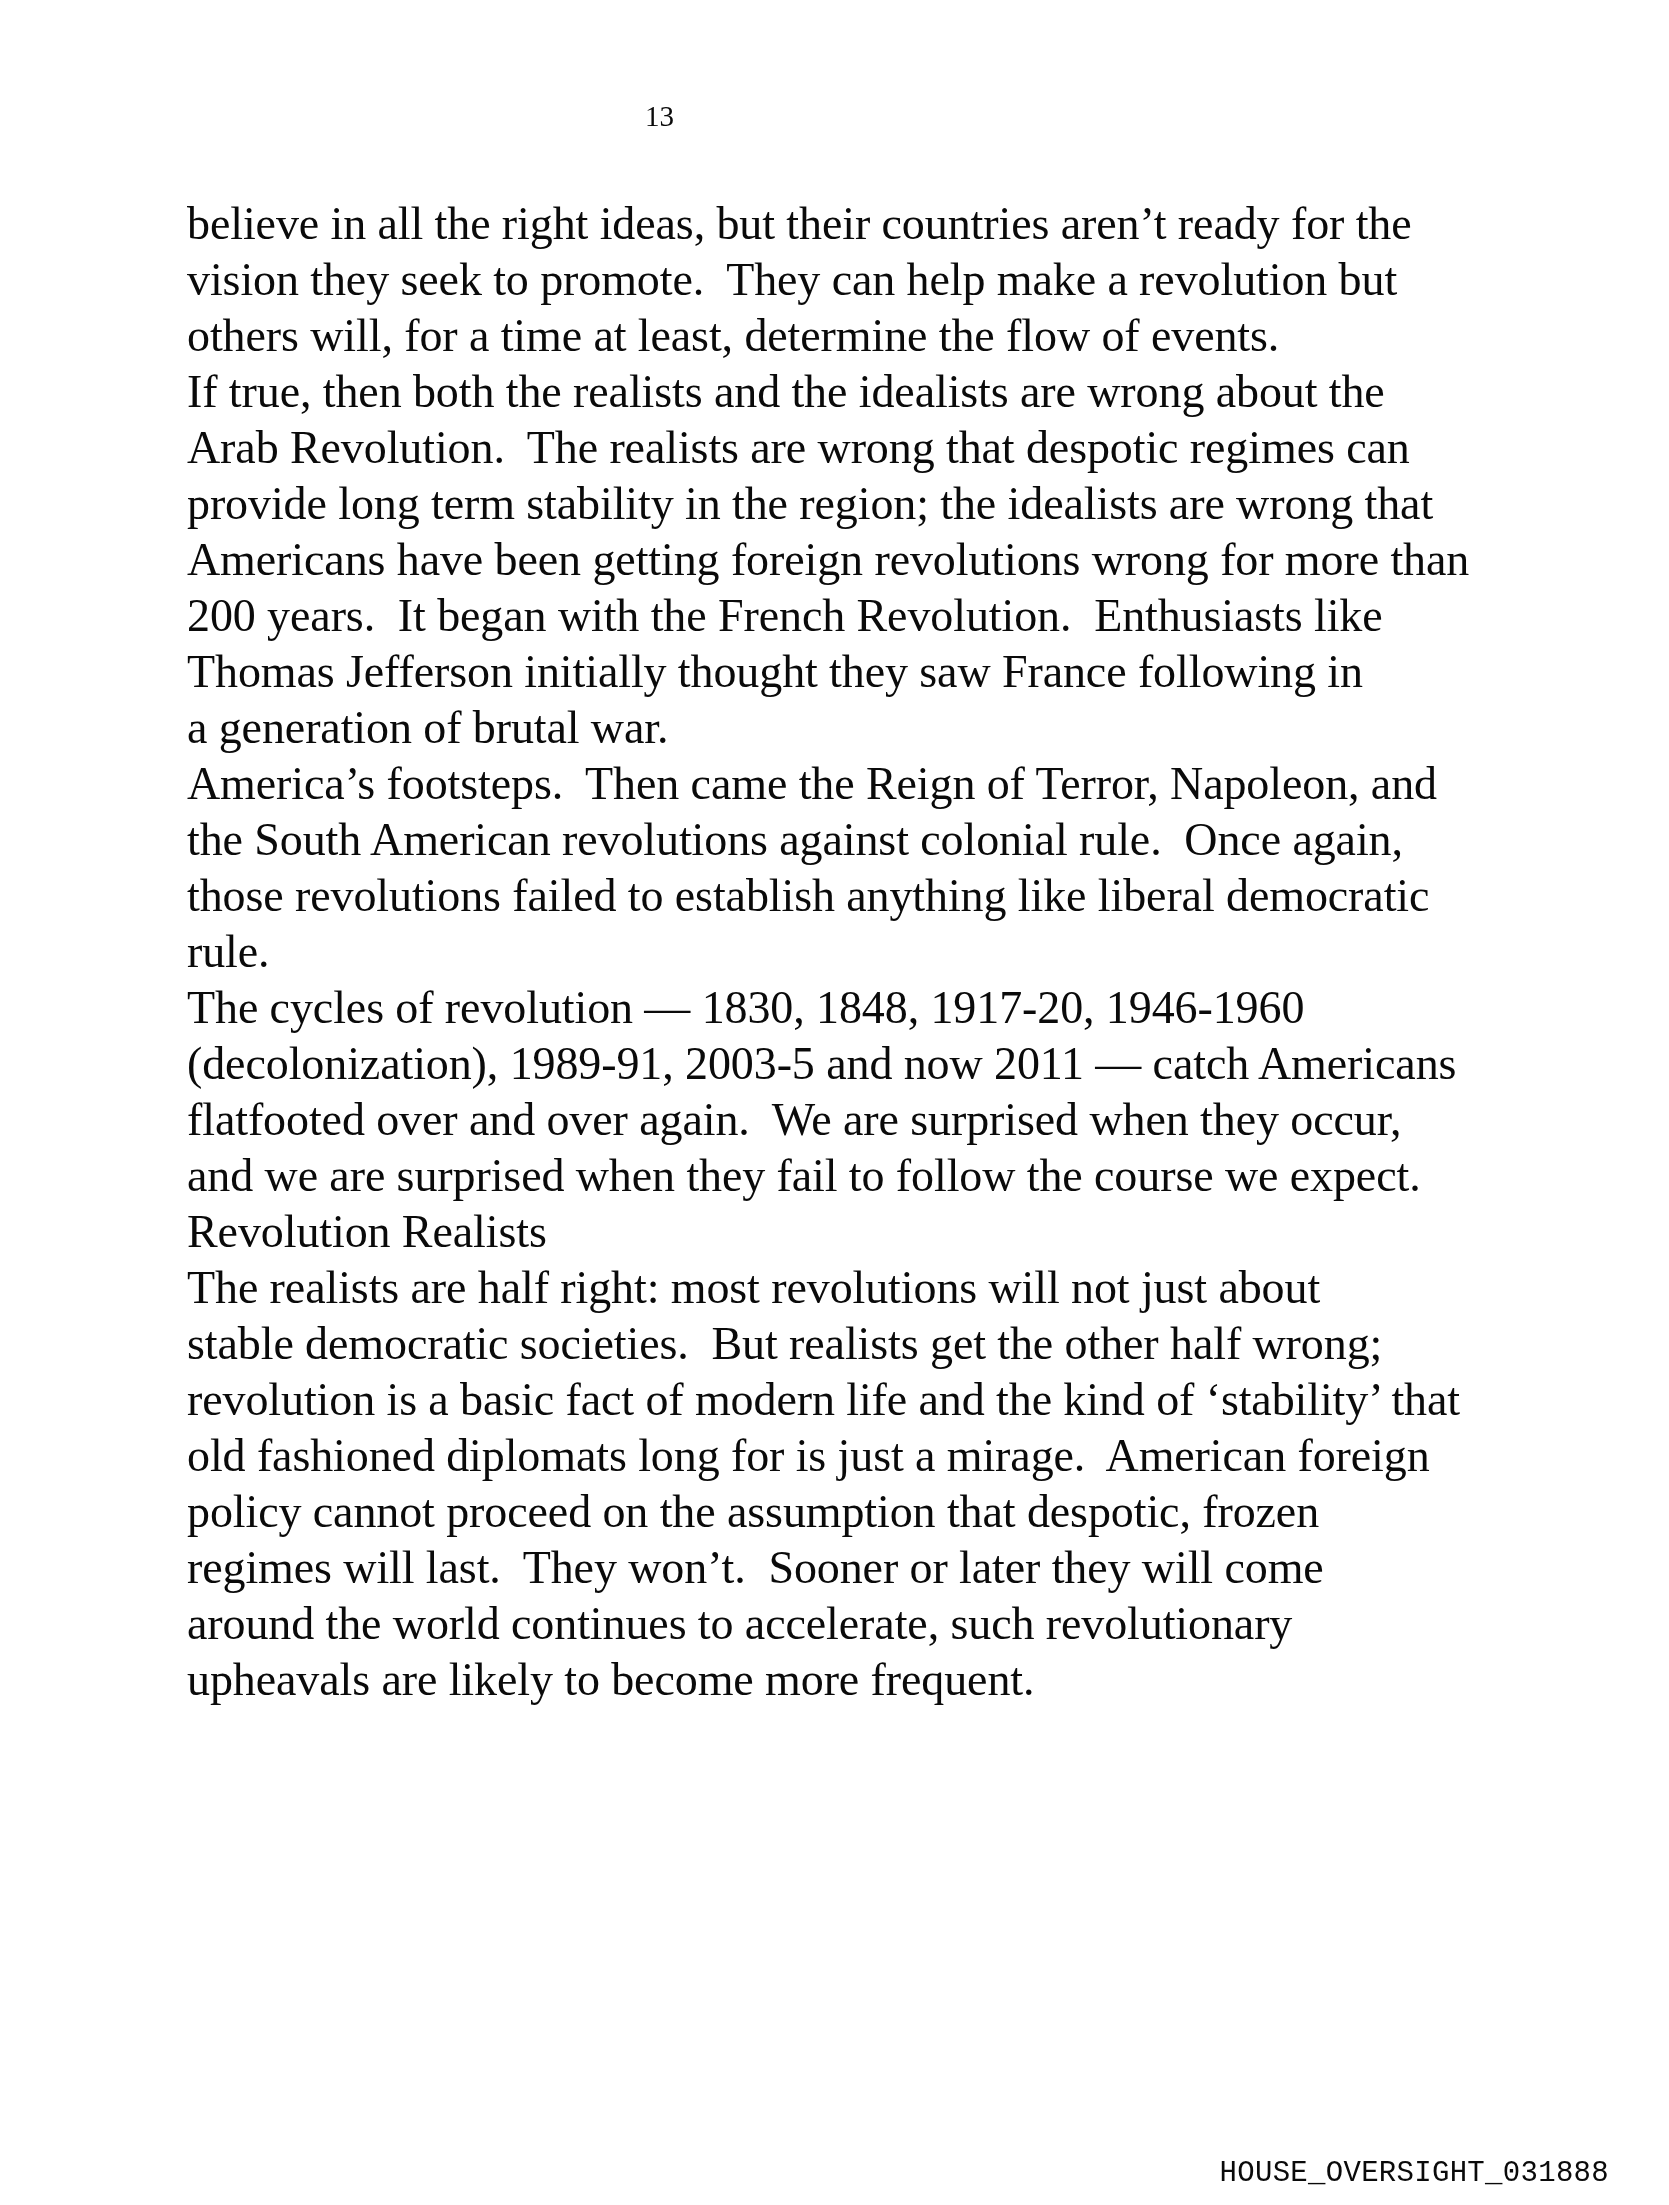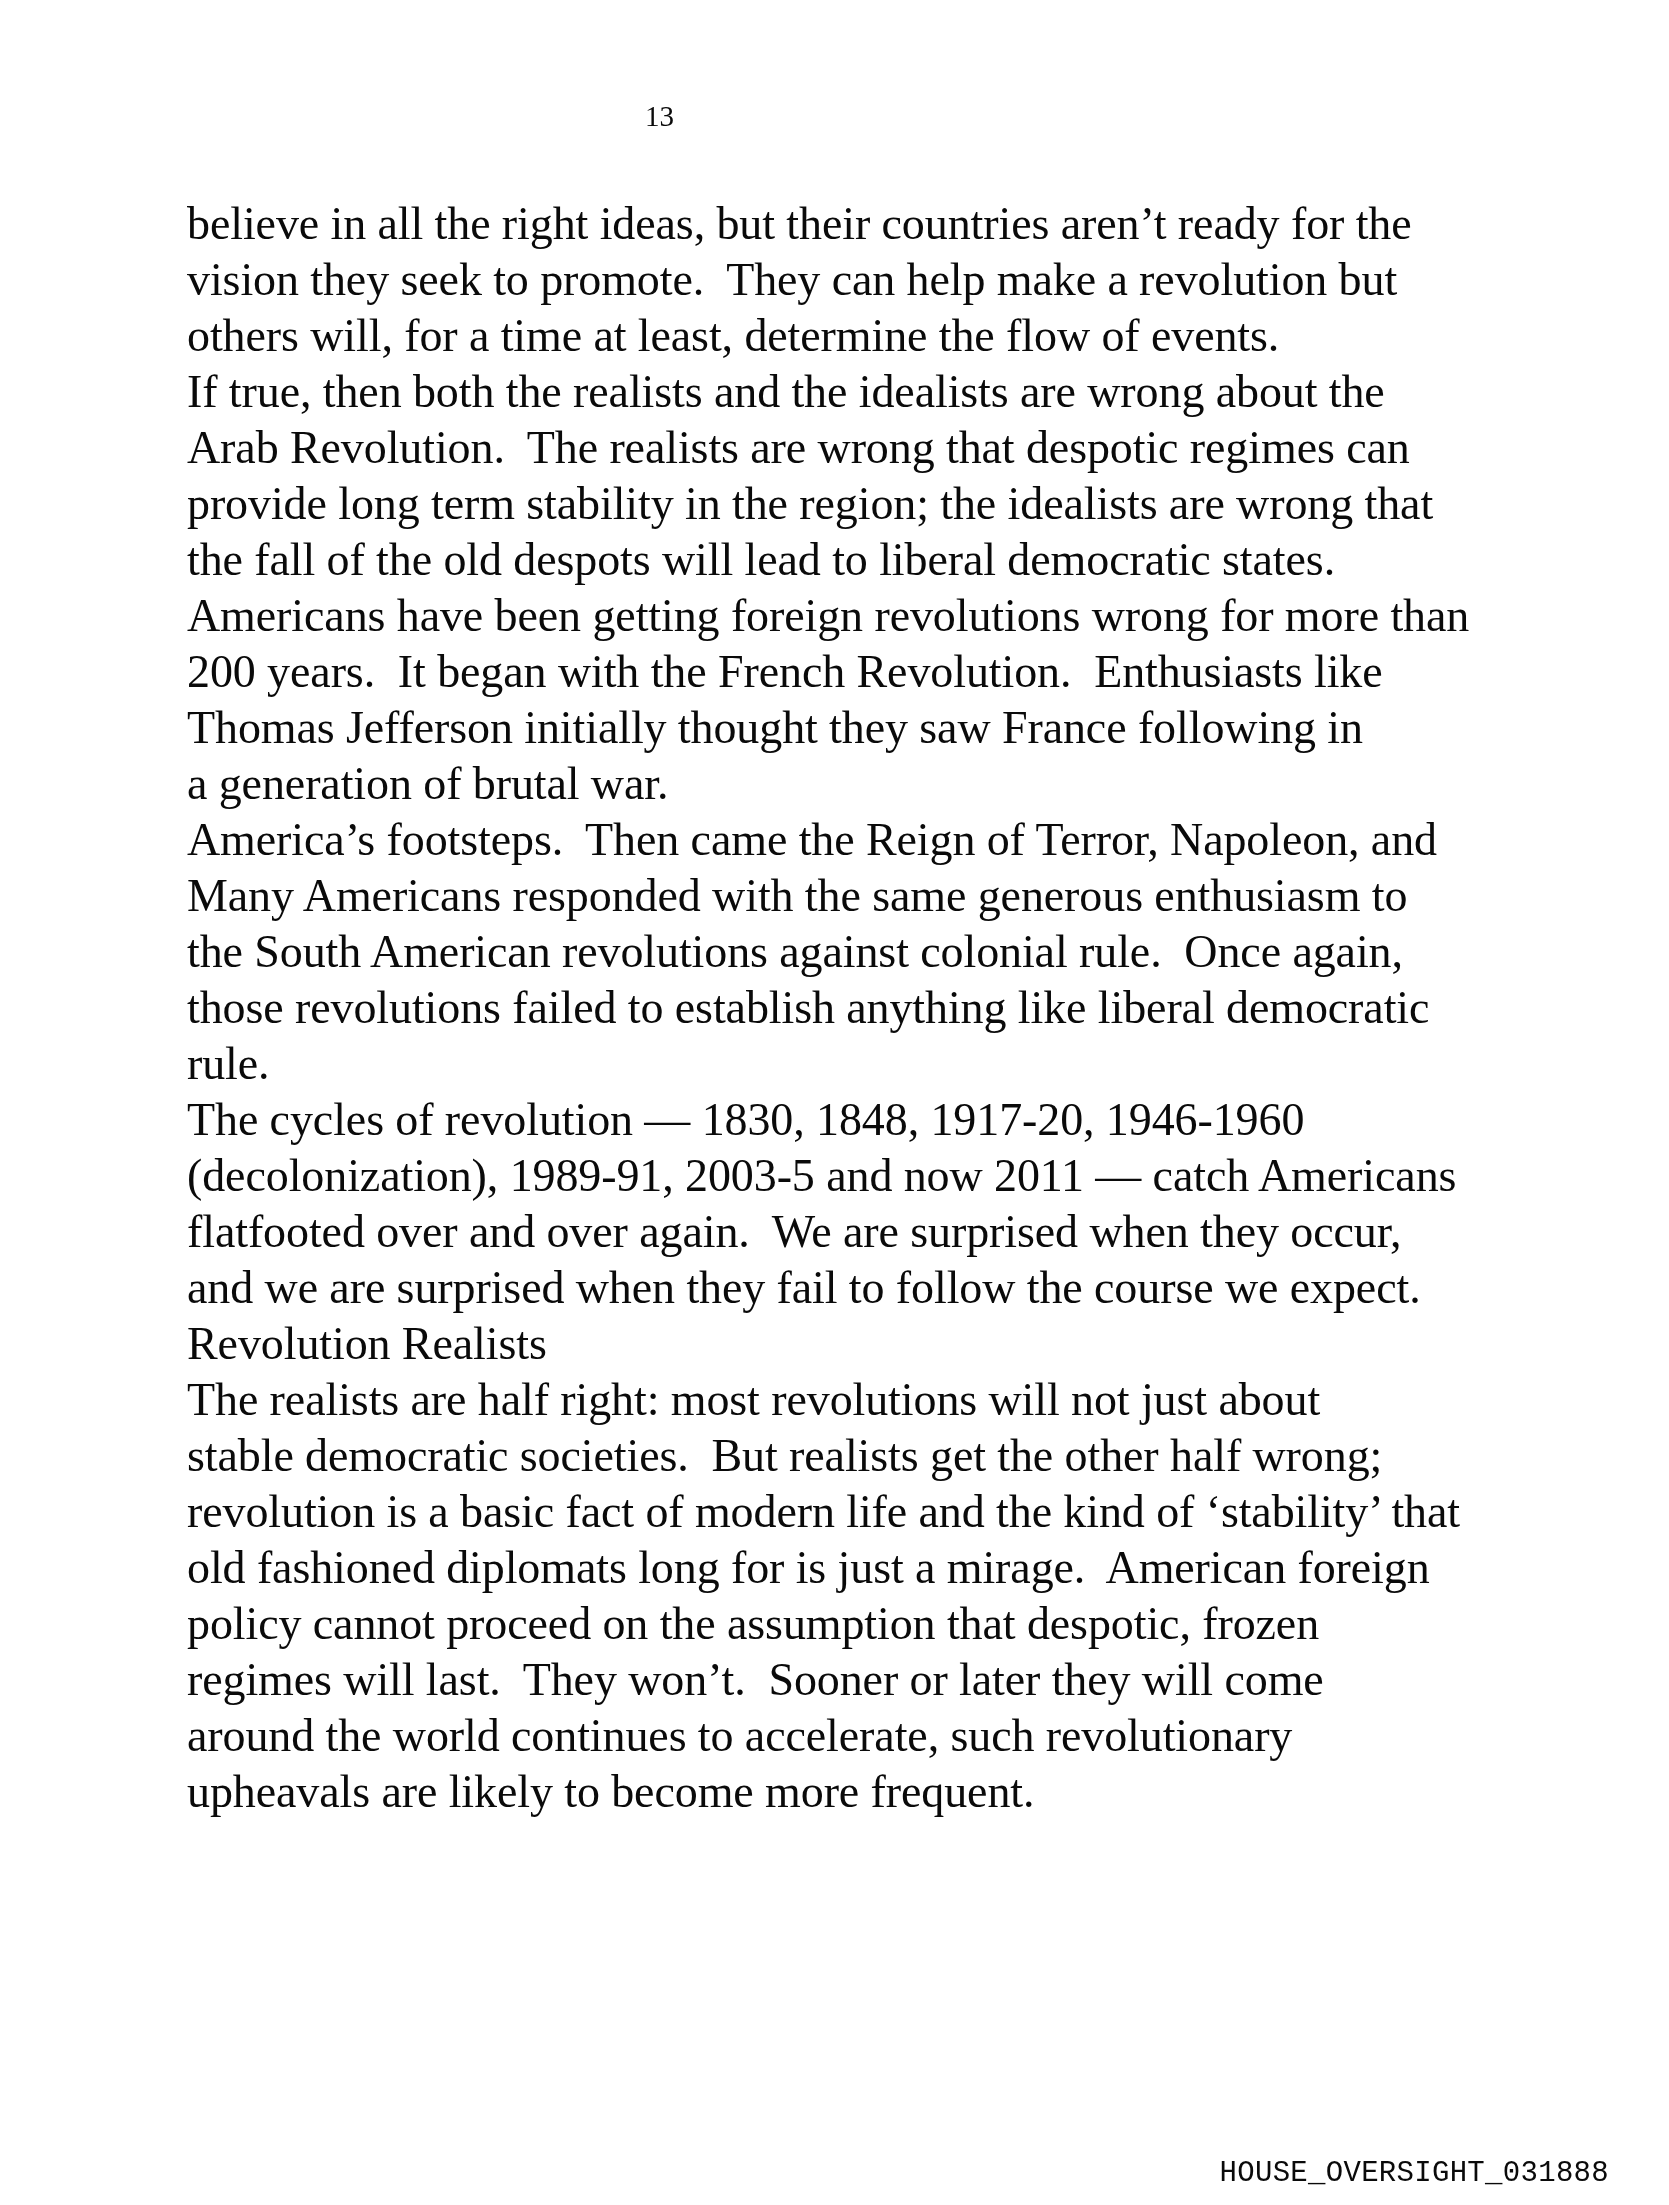--- a/index.html
+++ b/index.html
@@ -59,33 +59,31 @@
   <div>
     <span class="line">believe in all the right ideas, but their countries aren’t ready for the</span>
     <span class="line">vision they seek to promote.  They can help make a revolution but</span>
     <span class="line">others will, for a time at least, determine the flow of events.</span>
   </div>
 
   <div>
     <span class="line">If true, then both the realists and the idealists are wrong about the</span>
     <span class="line">Arab Revolution.  The realists are wrong that despotic regimes can</span>
     <span class="line">provide long term stability in the region; the idealists are wrong that</span>
-    <span class="line">the fall of the old despots will lead to liberal democratic states.</span>
   </div>
 
   <div>
     <span class="line">Americans have been getting foreign revolutions wrong for more than</span>
     <span class="line">200 years.  It began with the French Revolution.  Enthusiasts like</span>
     <span class="line">Thomas Jefferson initially thought they saw France following in</span>
     <span class="line">a generation of brutal war.</span>
     <span class="line">America’s footsteps.  Then came the Reign of Terror, Napoleon, and</span>
   </div>
 
   <div>
-    <span class="line">Many Americans responded with the same generous enthusiasm to</span>
     <span class="line">the South American revolutions against colonial rule.  Once again,</span>
     <span class="line">those revolutions failed to establish anything like liberal democratic</span>
     <span class="line">rule.</span>
   </div>
 
   <div>
     <span class="line">The cycles of revolution — 1830, 1848, 1917-20, 1946-1960</span>
     <span class="line">(decolonization), 1989-91, 2003-5 and now 2011 — catch Americans</span>
     <span class="line">flatfooted over and over again.  We are surprised when they occur,</span>
     <span class="line">and we are surprised when they fail to follow the course we expect.</span>

